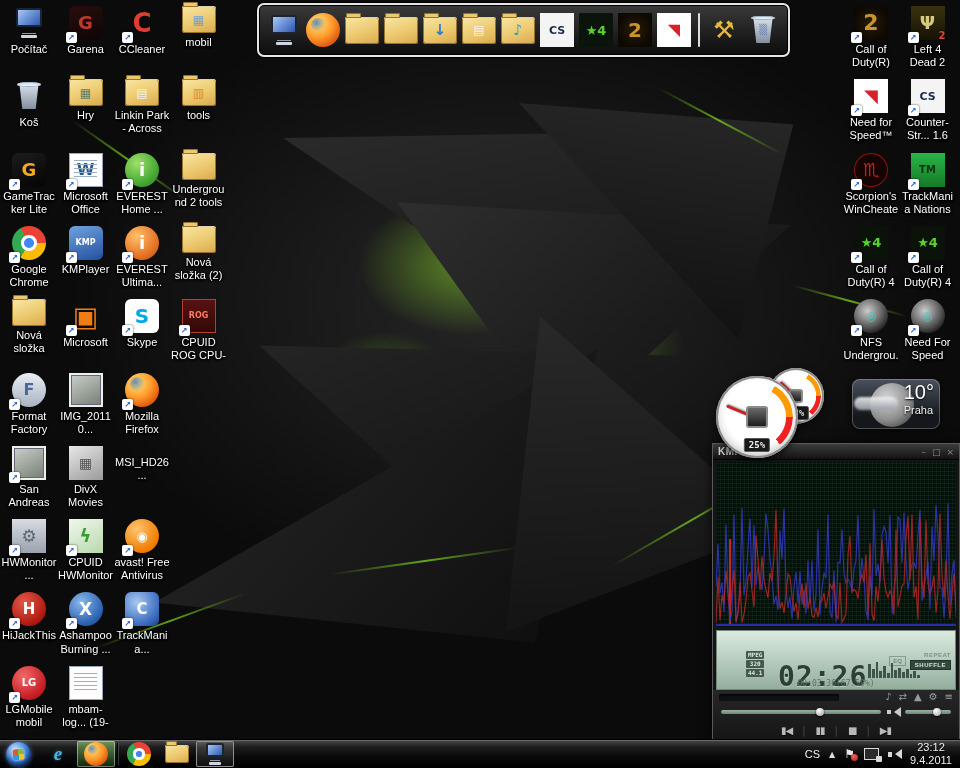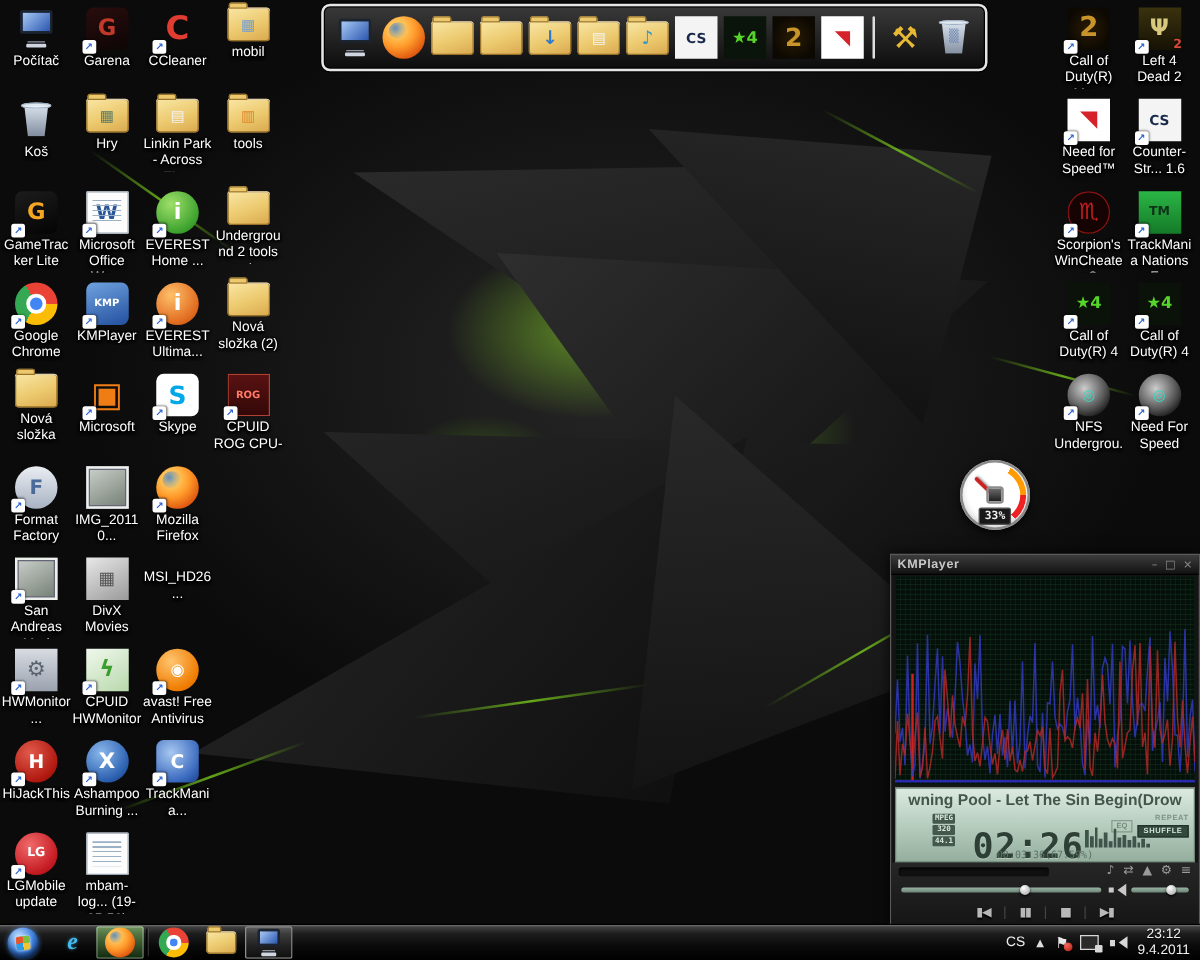--- a/index.html
+++ b/index.html
@@ -510,21 +510,21 @@
         </div>
         <div class="lbl">TrackMania...</div>
       </div>
       <div class="dicon" style="left: 1px; top: 665.7px;">
         <div class="icwrap">
           <div class="ic ic-app sh-circle" style="height: 34px; width: 34px; background: radial-gradient(circle at 35% 30%, rgb(240, 106, 106), rgb(196, 26, 34) 70%, rgb(140, 14, 20));">
             <span class="gl" style="color: rgb(255, 255, 255); font-size: 10px;">LG</span>
             <span class="sc-arrow">↗</span>
           </div>
         </div>
-        <div class="lbl">LGMobile update</div>
+        <div class="lbl">LGMobile mobil</div>
       </div>
       <div class="dicon" style="left: 57.5px; top: 665.7px;">
         <div class="icwrap">
           <div class="ic ic-doc has-lines" style="height: 34px; width: 34px;"></div>
         </div>
         <div class="lbl">mbam-log... (19-05-59)</div>
       </div>
     </div>
   <div id="desk-right">
       <div class="dicon" style="left: 843px; top: 6px;">
@@ -619,41 +619,52 @@
         <div class="lbl">Need For Speed Und...</div>
       </div>
     </div>
 
   <div class="gauge" id="gauge-ram" style="left:768px;top:368px;width:56px;height:56px;z-index:4;">
     <div class="g-ring"></div>
     <div class="needle" id="ram-needle" style="transform: rotate(-135.9deg);"></div>
     <div class="chip"></div>
     <div class="gval">33%</div>
   </div>
+  <div class="gauge" id="gauge-cpu" style="left:716px;top:376px;width:82px;height:82px;z-index:5;">
+    <div class="g-ring"></div>
+    <div class="needle" id="cpu-needle" style="transform: rotate(-157.5deg);"></div>
+    <div class="chip"></div>
+    <div class="gval">25%</div>
+  </div>
 
+  <div id="weather">
+    <div class="moon"></div>
+    <div class="cloud"></div>
+    <div class="temp">10°</div>
+    <div class="city">Praha</div>
+  </div>
 
   <div id="player">
     <div id="p-title">
       <span class="t">KMPlayer</span>
       <span class="wbtns">
         <span>–</span>
         <span>□</span>
         <span>×</span>
       </span>
     </div>
     <div id="p-viz">
       <div class="vline"></div>
     <svg width="242" height="167">
     <polyline points="0,125.7 2,82.7 4,132.5 6,121.3 8,151.2 10,63.4 12,132.1 14,160.1 16,150.4 18,53.6 20,161.7 22,150.0 24,133.3 26,46.8 28,133.8 30,120.1 32,86.0 34,57.6 36,125.9 38,64.0 40,124.3 42,105.8 44,118.5 46,129.2 48,97.0 50,52.5 52,69.3 54,98.0 56,115.0 58,143.4 60,134.8 62,149.0 64,69.6 66,98.2 68,47.2 70,127.6 72,146.9 74,135.8 76,157.7 78,126.5 80,111.0 82,142.2 84,110.3 86,143.6 88,128.6 90,152.7 92,99.6 94,142.4 96,99.5 98,149.8 100,133.0 102,68.3 104,153.7 106,127.9 108,111.6 110,117.1 112,53.4 114,151.0 116,156.7 118,109.3 120,160.9 122,101.3 124,102.0 126,68.2 128,112.7 130,122.2 132,118.3 134,120.9 136,130.0 138,108.3 140,98.9 142,54.4 144,123.3 146,97.0 148,117.0 150,150.0 152,159.1 154,114.3 156,134.0 158,47.8 160,115.0 162,103.1 164,121.5 166,73.5 168,65.3 170,70.9 172,102.3 174,54.0 176,152.8 178,127.6 180,114.1 182,56.2 184,58.2 186,101.7 188,51.5 190,100.6 192,128.8 194,114.2 196,102.6 198,102.1 200,107.8 202,74.7 204,48.9 206,139.7 208,124.8 210,115.4 212,100.6 214,148.5 216,65.3 218,100.1 220,44.0 222,74.5 224,126.7 226,127.4 228,156.6 230,123.1 232,42.3 234,144.6 236,112.4 238,98.7 240,155.1 242,161.9 " fill="none" stroke="#3338c0" stroke-width="1.2" opacity="0.85"></polyline>
     <polyline points="0,162.0 2,115.9 4,159.1 6,134.1 8,143.3 10,109.8 12,130.7 14,153.7 16,128.5 18,109.1 20,160.6 22,153.1 24,121.0 26,161.8 28,152.8 30,139.9 32,115.7 34,112.1 36,129.8 38,145.9 40,74.6 42,98.1 44,129.0 46,95.2 48,118.8 50,128.5 52,136.8 54,112.0 56,120.1 58,95.3 60,48.7 62,125.8 64,147.7 66,141.1 68,152.0 70,133.2 72,112.9 74,116.0 76,135.5 78,150.4 80,141.8 82,158.7 84,134.7 86,122.8 88,146.7 90,122.2 92,147.8 94,136.3 96,154.9 98,156.3 100,146.9 102,156.2 104,140.4 106,139.7 108,132.2 110,147.4 112,135.7 114,123.2 116,127.5 118,120.7 120,153.5 122,157.9 124,121.5 126,161.2 128,157.6 130,153.1 132,93.3 134,74.8 136,131.4 138,128.4 140,130.4 142,137.4 144,120.7 146,113.4 148,121.5 150,93.6 152,154.3 154,82.3 156,152.8 158,159.8 160,125.3 162,140.4 164,116.5 166,78.9 168,116.7 170,130.8 172,136.2 174,129.9 176,134.2 178,153.7 180,68.2 182,145.7 184,135.5 186,125.1 188,123.0 190,75.6 192,55.3 194,119.3 196,53.4 198,136.5 200,125.2 202,158.6 204,56.1 206,120.3 208,137.1 210,59.3 212,122.5 214,133.4 216,126.2 218,114.7 220,151.6 222,129.9 224,52.4 226,113.6 228,137.0 230,99.5 232,135.4 234,157.8 236,132.1 238,112.2 240,148.6 242,123.9 " fill="none" stroke="#b02828" stroke-width="1.2" opacity="0.85"></polyline>
     <line x1="0" y1="164" x2="242" y2="164" stroke="#2a2ab0" stroke-width="2"></line>
   </svg>
       </div>
     <div id="p-lcd">
-      <div class="marquee">wning Pool - Let The Sin Begin(Drow</div>
       <div class="codec" id="codec-box">
           <span>MPEG</span>
           <span>320</span>
           <span>44.1</span>
         </div>
       <div class="time">02:26</div>
       <div class="eq" id="eq-bars">
           <i style="height: 14px;"></i>
           <i style="height: 9px;"></i>
           <i style="height: 16px;"></i>

